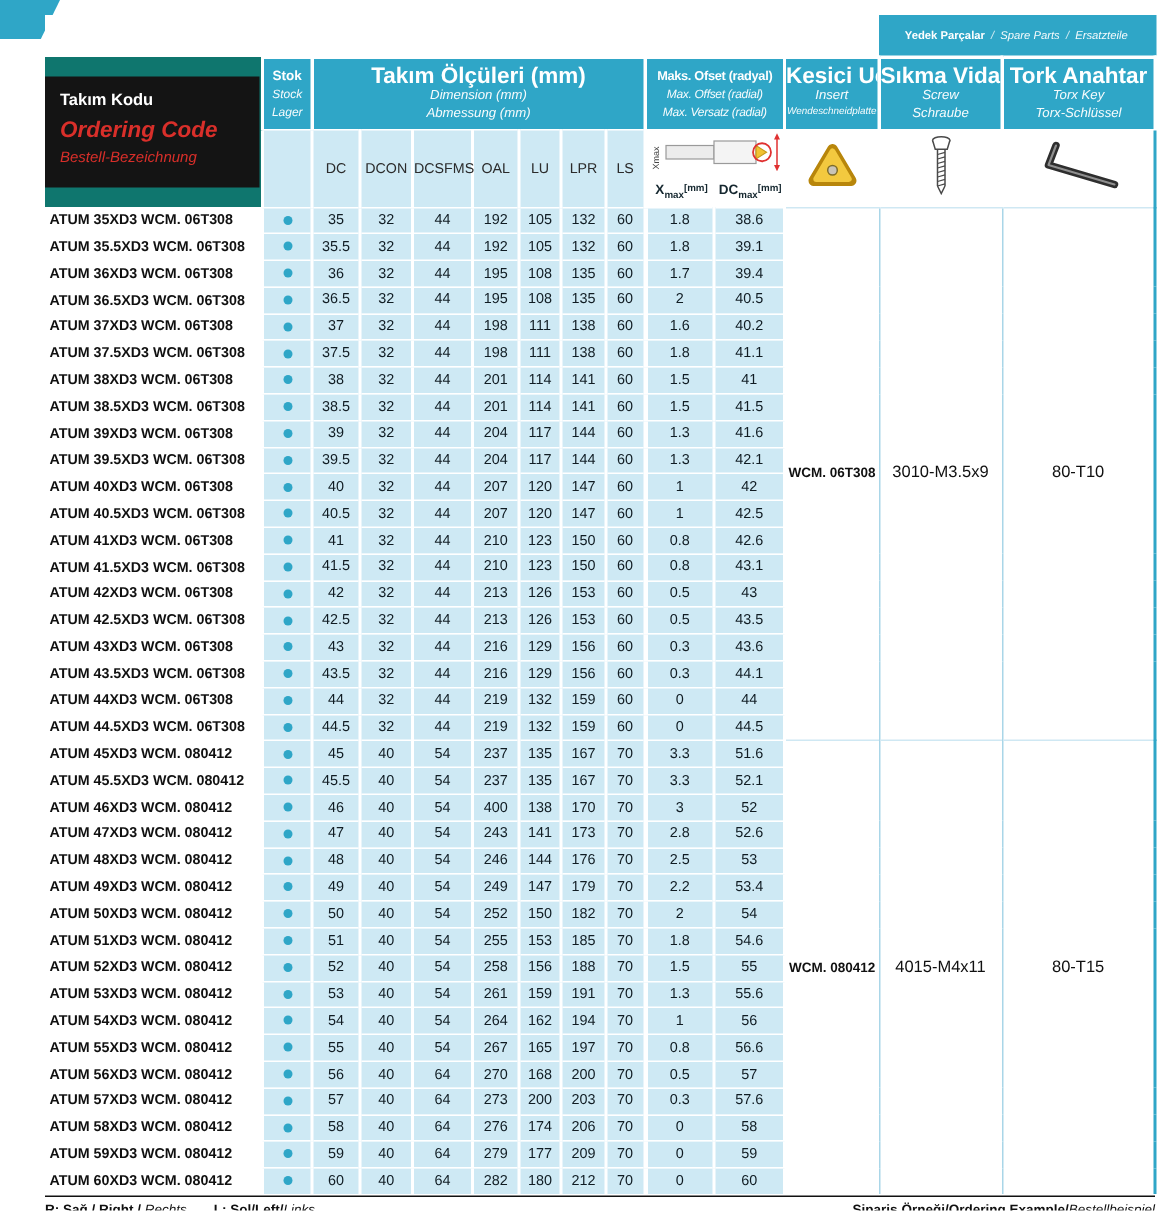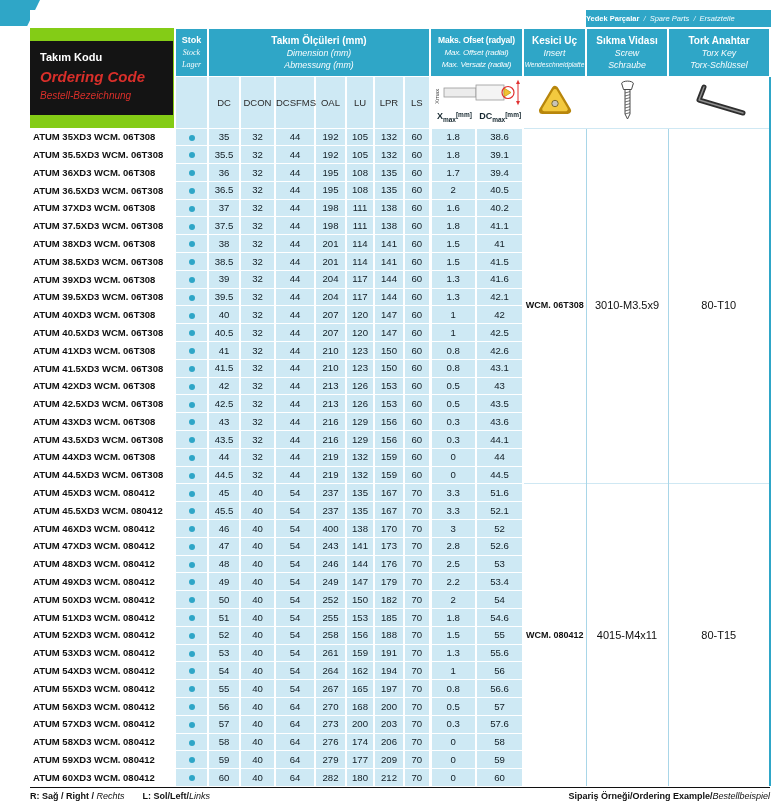--- a/index.html
+++ b/index.html
@@ -12,39 +12,39 @@
   .corner-tab{position:absolute;left:0;top:0;width:40px;height:26px;background:var(--teal);
        clip-path:polygon(0 0,100% 0,68% 100%,0 100%);}
   .content{position:absolute;left:30px;top:10px;width:740px;}
 
   table.catalog{width:740px;border-collapse:collapse;table-layout:fixed;
        border-right:2px solid var(--teal);}
   th,td{padding:0;font-weight:normal;}
 
   
   .banner-row .blank{background:#fff;}
-  .banner{background:var(--teal);color:#fff;height:18px;font-size:7.5px;text-align:left;
+  .banner{background:var(--teal);color:#fff;height:28px;font-size:7.5px;text-align:center;
        vertical-align:middle;white-space:nowrap;}
   .banner .b{font-weight:bold;}
   .banner .i{font-style:italic;opacity:.95;}
   .banner .sep{margin:0 2px;opacity:.8;}
 
   
   .teal-h{background:var(--teal);color:#fff;height:48px;text-align:center;vertical-align:middle;
        border:2px solid #fff;border-top:2px solid #fff;border-bottom:1px solid #fff;overflow:hidden;}
-  .teal-h .l1{display:block;font-weight:bold;font-size:10px;line-height:13px;white-space:nowrap;}
+  .teal-h .l1{display:block;font-weight:bold;font-size:15px;line-height:13px;white-space:nowrap;}
   .teal-h .l2,.teal-h .l3{display:block;font-style:italic;font-size:8.8px;line-height:12px;opacity:.96;white-space:nowrap;}
   .teal-h.small .l1{font-size:9px;}
-  .teal-h.small .l2,.teal-h.small .l3{font-size:8px;font-family:Liberation Serif, serif;}
+  .teal-h.small .l2,.teal-h.small .l3{font-size:8px;}
   .teal-h.offset-h .l1{font-size:8.5px;letter-spacing:-0.2px;}
   .teal-h.offset-h .l2,.teal-h.offset-h .l3{font-size:8px;letter-spacing:-0.2px;}
   .teal-h.insert-h .l3{font-size:6.6px;}
 
   
-  .codebox-cell{background:#84cc16;vertical-align:middle;}
+  .codebox-cell{background:#0f766e;vertical-align:middle;}
   .codebox{background:var(--dark);width:143px;height:74px;padding:10px 6px 0 10px;text-align:left;}
   .codebox .t1{display:block;color:#fff;font-weight:bold;font-size:11px;margin-bottom:5px;}
   .codebox .t2{display:block;color:var(--red);font-weight:bold;font-style:italic;font-size:15px;margin-bottom:5px;}
   .codebox .t3{display:block;color:var(--red);font-style:italic;font-size:10px;}
 
   
   .icons-row td{height:52px;text-align:center;vertical-align:middle;background:#fff;}
   .icons-row .blue-empty{background:var(--light-blue);border:1px solid #fff;border-left-width:2px;border-right-width:2px;}
   .icons-row .subhead{background:var(--light-blue);font-size:9.5px;color:#2b2b2b;
        border:1px solid #fff;border-right-width:2px;}

